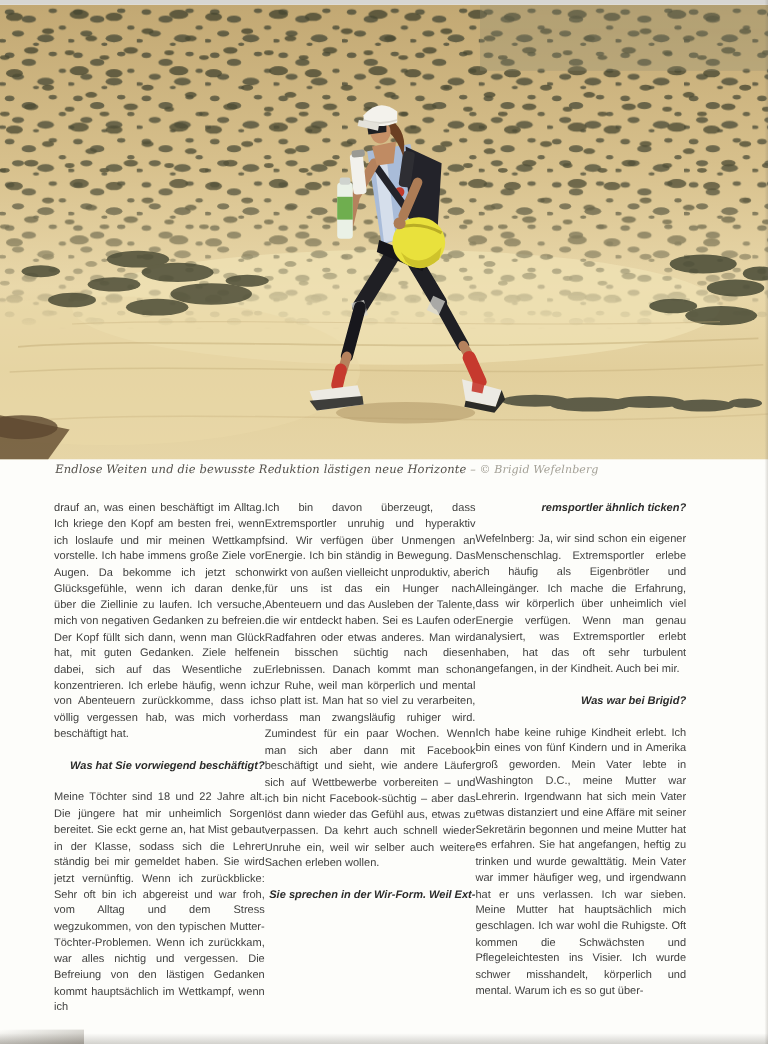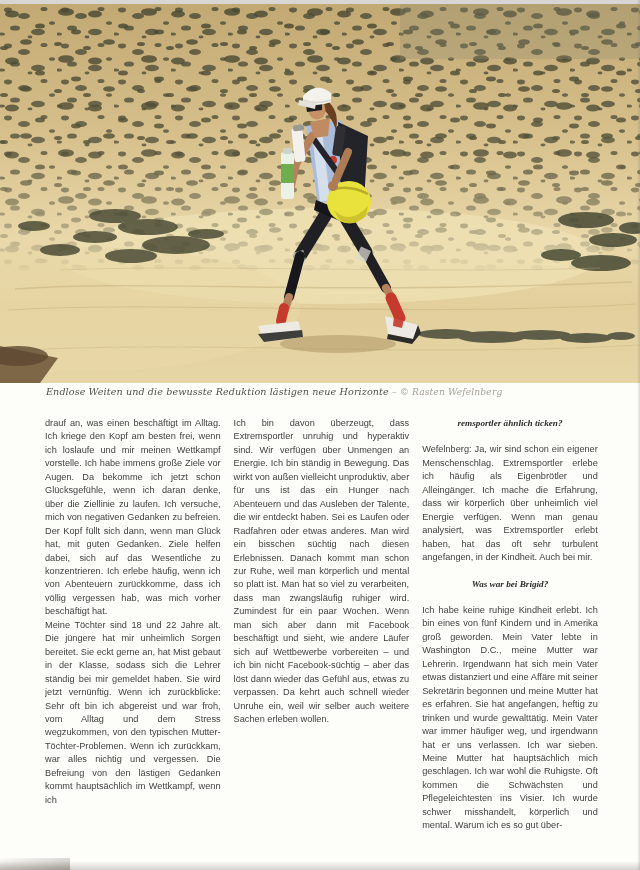--- a/index.html
+++ b/index.html
@@ -14,31 +14,30 @@
   .scan-corner{position:absolute;bottom:0;left:0;width:70px;height:12px;background:linear-gradient(to bottom right,rgba(60,50,35,0),rgba(60,50,35,.35));}
   .photo{position:absolute;top:4px;left:0;width:640px;height:379px;}
   .caption{
     position:absolute;left:46px;top:386px;width:560px;
     font-family:"DejaVu Serif",serif;font-style:italic;font-size:9.6px;color:#53504a;
     letter-spacing:.1px;white-space:nowrap;
   }
   .caption .credit{color:#a3a096;font-size:9.2px;}
   .article{
     position:absolute;left:45px;top:417px;width:553px;height:453px;
-    display:flex;gap:13px;overflow:hidden;
+    display:flex;gap:0;overflow:hidden;
   }
   .col{width:175.6px;flex:0 0 auto;}
   .block{
     font-size:9.2px;line-height:13.45px;color:#414140;
     text-align:justify;margin:0;letter-spacing:0;
   }
   .q{
     font-weight:bold;font-style:italic;color:#2c2c2b;margin:13px 0;
-    text-align:center;
-    font-family:Liberation Serif, serif;
+    text-align:right;
   }
   .col .block:first-child{margin-top:0;}
 </style>
 </head>
 <body>
 
 <div class="scan-top"></div>
 
 <svg class="photo" viewBox="0 0 640 379" aria-hidden="true">
   <defs>
@@ -190,30 +189,32 @@
       <path d="M303,92 Q316,77 331,89 L331,98 Q316,104 303,98 Z" fill="#f3f2ec"></path>
       <path d="M303,96 Q316,101 331,96" stroke="#d9d7cf" stroke-width="1.5" fill="none"></path>
       <path d="M299,96 L316,99 L315,105 L298,101 Z" fill="#e4e2da"></path>
       <path d="M310,118 L330,114 L328,132 L314,134 Z" fill="#c08b63"></path>
     </g>
   </g>
 </svg>
 
 <div class="caption">
   <span>Endlose Weiten und die bewusste Reduktion lästigen neue Horizonte</span>
-  <span class="credit">– © Rasten Wefelnberg</span>
+  <span class="credit">– © Brigid Wefelnberg</span>
 </div>
 
 <div class="article">
   <div class="col">
     <p class="block">drauf an, was einen beschäftigt im Alltag. Ich kriege den Kopf am besten frei, wenn ich loslaufe und mir meinen Wettkampf vorstelle. Ich habe immens große Ziele vor Augen. Da bekomme ich jetzt schon Glücksgefühle, wenn ich daran denke, über die Ziellinie zu laufen. Ich versuche, mich von negativen Gedanken zu befreien. Der Kopf füllt sich dann, wenn man Glück hat, mit guten Gedanken. Ziele helfen dabei, sich auf das Wesentliche zu konzentrieren. Ich erlebe häufig, wenn ich von Abenteuern zurückkomme, dass ich völlig vergessen hab, was mich vorher beschäftigt hat.</p>
+    <p class="block q">Was hat Sie vorwiegend beschäftigt?</p>
     <p class="block">Meine Töchter sind 18 und 22 Jahre alt. Die jüngere hat mir unheimlich Sorgen bereitet. Sie eckt gerne an, hat Mist gebaut in der Klasse, sodass sich die Lehrer ständig bei mir gemeldet haben. Sie wird jetzt vernünftig. Wenn ich zurückblicke: Sehr oft bin ich abgereist und war froh, vom Alltag und dem Stress wegzukommen, von den typischen Mutter-Töchter-Problemen. Wenn ich zurückkam, war alles nichtig und vergessen. Die Befreiung von den lästigen Gedanken kommt hauptsächlich im Wettkampf, wenn ich</p>
   </div>
   <div class="col">
     <p class="block">Ich bin davon überzeugt, dass Extremsportler unruhig und hyperaktiv sind. Wir verfügen über Unmengen an Energie. Ich bin ständig in Bewegung. Das wirkt von außen vielleicht unproduktiv, aber für uns ist das ein Hunger nach Abenteuern und das Ausleben der Talente, die wir entdeckt haben. Sei es Laufen oder Radfahren oder etwas anderes. Man wird ein bisschen süchtig nach diesen Erlebnissen. Danach kommt man schon zur Ruhe, weil man körperlich und mental so platt ist. Man hat so viel zu verarbeiten, dass man zwangsläufig ruhiger wird. Zumindest für ein paar Wochen. Wenn man sich aber dann mit Facebook beschäftigt und sieht, wie andere Läufer sich auf Wettbewerbe vorbereiten – und ich bin nicht Facebook-süchtig – aber das löst dann wieder das Gefühl aus, etwas zu verpassen. Da kehrt auch schnell wieder Unruhe ein, weil wir selber auch weitere Sachen erleben wollen.</p>
+    <p class="block q">Sie sprechen in der Wir-Form. Weil Ext-</p>
   </div>
   <div class="col">
     <p class="block q">remsportler ähnlich ticken?</p>
     <p class="block">Wefelnberg: Ja, wir sind schon ein eigener Menschenschlag. Extremsportler erlebe ich häufig als Eigenbrötler und Alleingänger. Ich mache die Erfahrung, dass wir körperlich über unheimlich viel Energie verfügen. Wenn man genau analysiert, was Extremsportler erlebt haben, hat das oft sehr turbulent angefangen, in der Kindheit. Auch bei mir.</p>
     <p class="block q">Was war bei Brigid?</p>
     <p class="block">Ich habe keine ruhige Kindheit erlebt. Ich bin eines von fünf Kindern und in Amerika groß geworden. Mein Vater lebte in Washington D.C., meine Mutter war Lehrerin. Irgendwann hat sich mein Vater etwas distanziert und eine Affäre mit seiner Sekretärin begonnen und meine Mutter hat es erfahren. Sie hat angefangen, heftig zu trinken und wurde gewalttätig. Mein Vater war immer häufiger weg, und irgendwann hat er uns verlassen. Ich war sieben. Meine Mutter hat hauptsächlich mich geschlagen. Ich war wohl die Ruhigste. Oft kommen die Schwächsten und Pflegeleichtesten ins Visier. Ich wurde schwer misshandelt, körperlich und mental. Warum ich es so gut über-</p>
   </div>
 </div>
 
 <div class="scan-right"></div>

